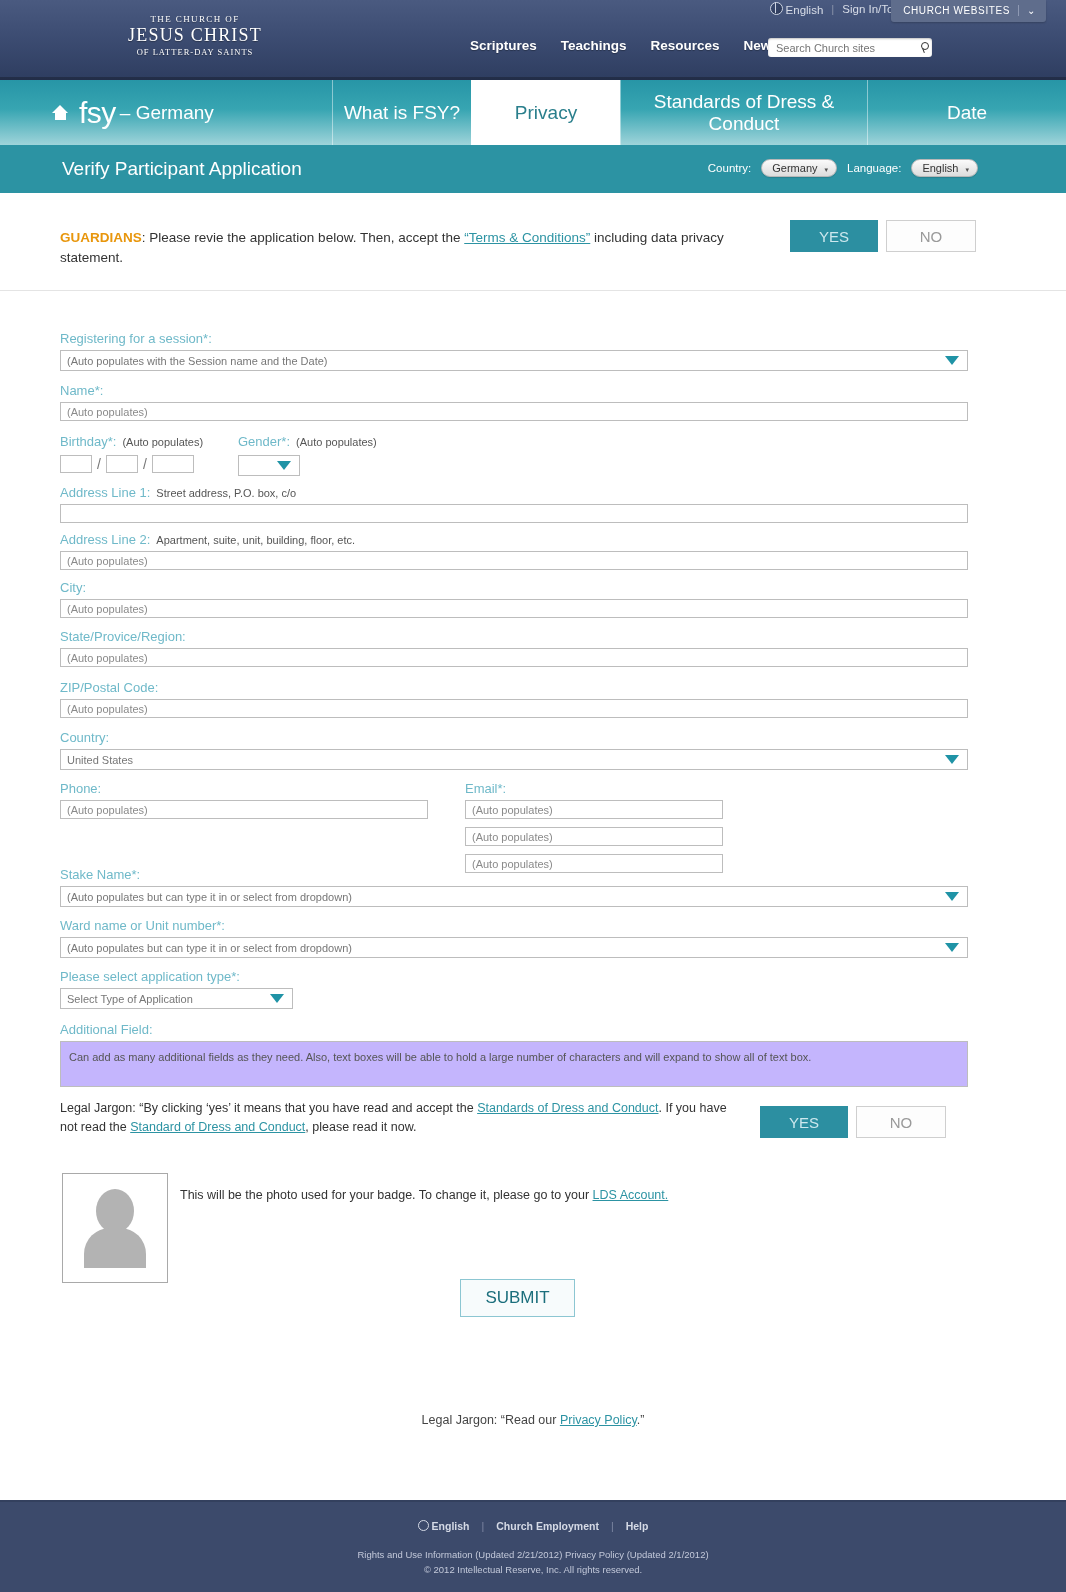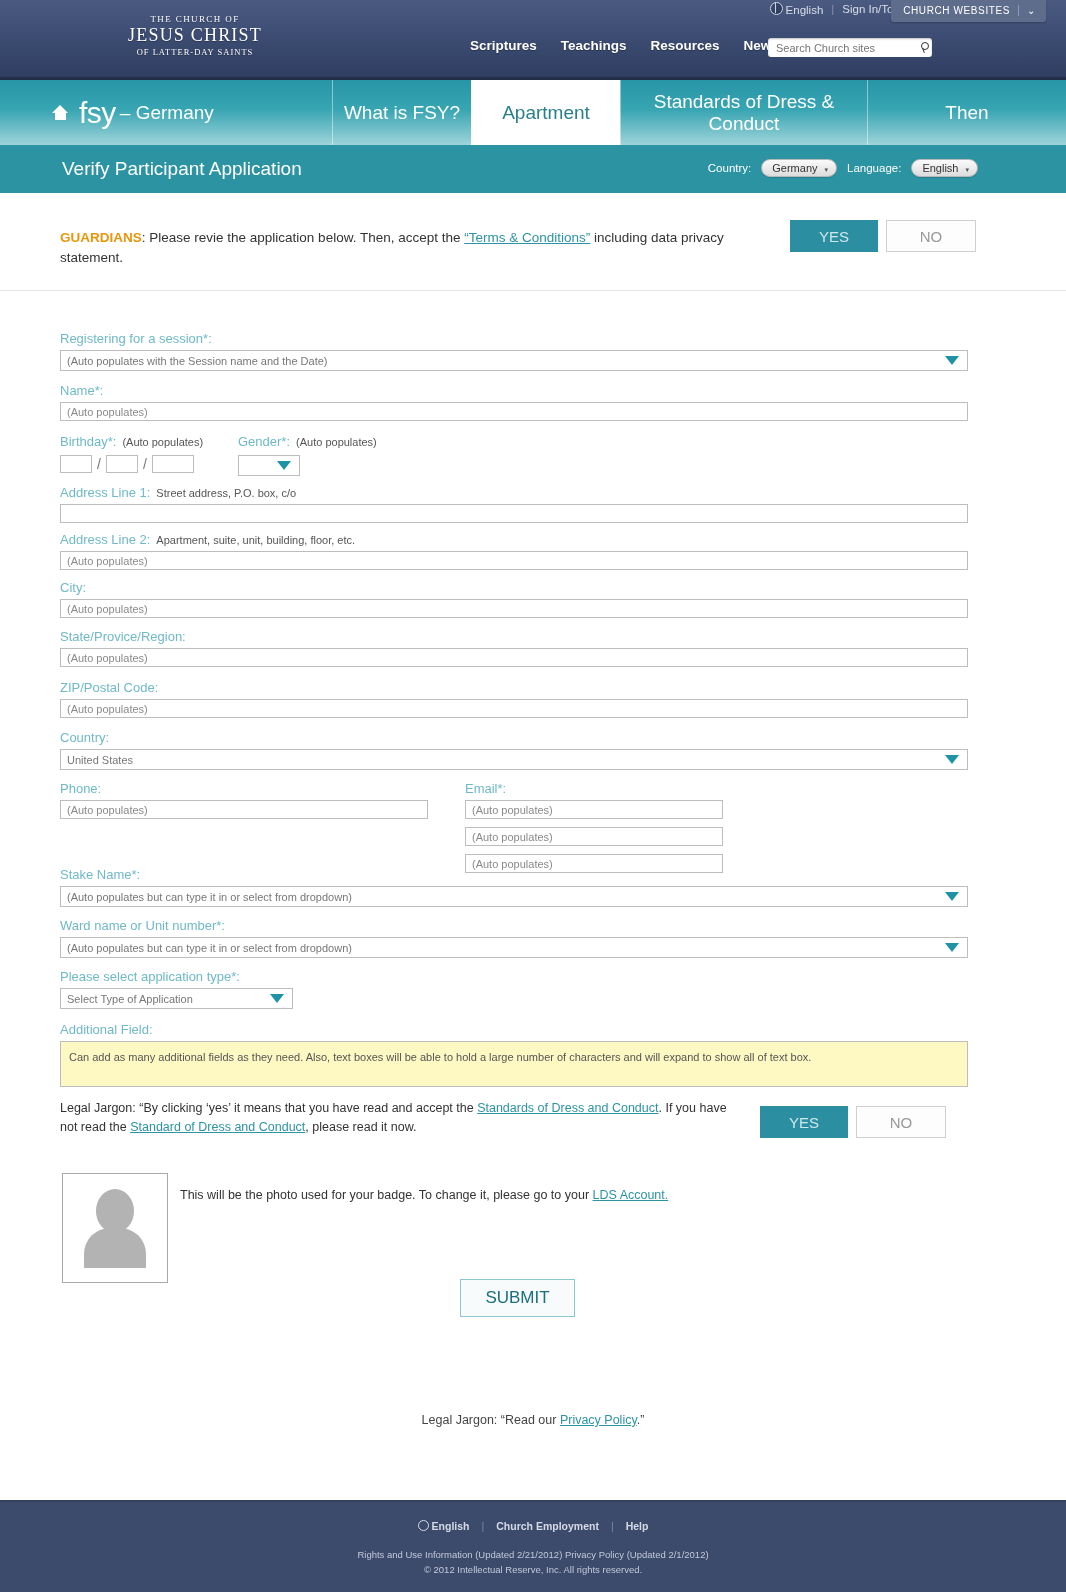--- a/index.html
+++ b/index.html
@@ -341,21 +341,21 @@
   .bday-boxes { display: flex; align-items: center; gap: 0; }
   .bday-boxes .bx {
     border: 1px solid #bdbdbd;
     width: 32px; height: 18px;
     box-sizing: border-box;
     background: #fff;
   }
   .bday-boxes .slash { color: #777; font-size: 14px; margin: 0 5px; }
   .ta {
     border: 1px solid #bdbdbd;
-    background: #fef9c3;
+    background: #c4b5fd;
     font-size: 11px;
     color: #555;
     font-family: "Liberation Sans", sans-serif;
     padding: 7px 8px;
     box-sizing: border-box;
     resize: none;
     outline: none;
     line-height: 1.5;
   }
   .photo-frame {
@@ -476,23 +476,23 @@
   </div>
 </div>
 
 <div class="fsy-bar">
   <div class="fsy-brand">
     <span class="home-icon"></span>
     <span class="fsy-wordmark">fsy</span>
     <span class="fsy-country">– Germany</span>
   </div>
   <div class="fsy-tab tab-what">What is FSY?</div>
-  <div class="fsy-tab tab-register active">Apartment</div>
+  <div class="fsy-tab tab-register active">Privacy</div>
   <div class="fsy-tab tab-standards">Standards of Dress &amp; Conduct</div>
-  <div class="fsy-tab tab-other">Then</div>
+  <div class="fsy-tab tab-other">Date</div>
 </div>
 
 <div class="title-bar">
   <div class="page-title">Verify Participant Application</div>
   <div class="locale-group">
     <span>Country:</span>
     <span class="locale-select">
       <span>Germany</span>
       <span class="caret">▾</span>
     </span>

